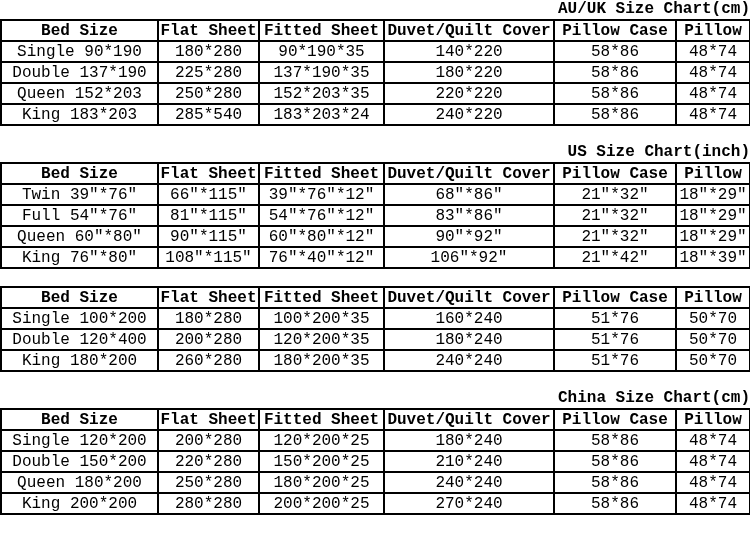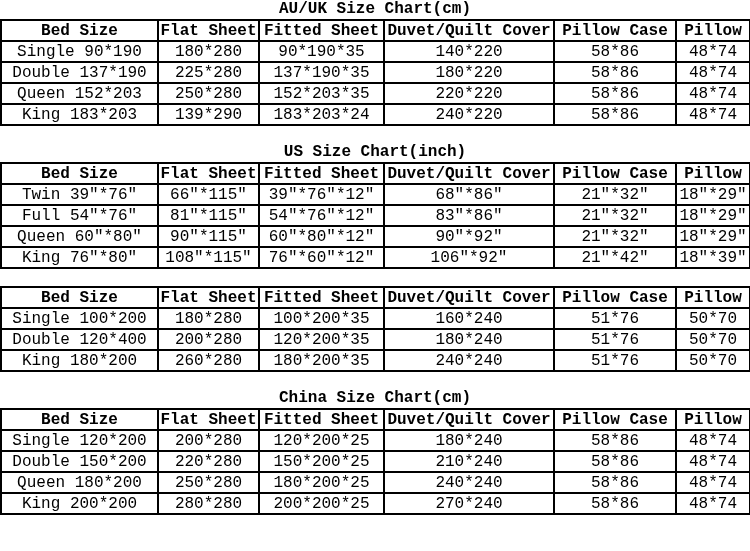--- a/index.html
+++ b/index.html
@@ -10,21 +10,21 @@
   }
   body {
     font-family: "Liberation Mono", "DejaVu Sans Mono", monospace;
     color: #000000;
     -webkit-font-smoothing: antialiased;
   }
   .chart-block {
     margin: 0 0 17px 0;
   }
   .chart-title {
-    text-align: center;
+    text-align: right;
     font-size: 16px;
     font-weight: 600;
     height: 19px;
     line-height: 19px;
     letter-spacing: 0px;
     white-space: pre;
   }
   table.size-table {
     border-collapse: collapse;
     table-layout: fixed;
@@ -99,21 +99,21 @@
       <tr>
         <td>Queen 152*203</td>
         <td>250*280</td>
         <td>152*203*35</td>
         <td>220*220</td>
         <td>58*86</td>
         <td>48*74</td>
       </tr>
       <tr>
         <td>King 183*203</td>
-        <td>139*290</td>
+        <td>285*540</td>
         <td>183*203*24</td>
         <td>240*220</td>
         <td>58*86</td>
         <td>48*74</td>
       </tr>
     </tbody>
   </table>
 </section>
 
 <section class="chart-block">
@@ -158,21 +158,21 @@
         <td>Queen 60″*80″</td>
         <td>90″*115″</td>
         <td>60″*80″*12″</td>
         <td>90″*92″</td>
         <td>21″*32″</td>
         <td>18″*29″</td>
       </tr>
       <tr>
         <td>King 76″*80″</td>
         <td>108″*115″</td>
-        <td>76″*60″*12″</td>
+        <td>76″*40″*12″</td>
         <td>106″*92″</td>
         <td>21″*42″</td>
         <td>18″*39″</td>
       </tr>
     </tbody>
   </table>
 </section>
 
 <section class="chart-block">
   <table class="size-table">

